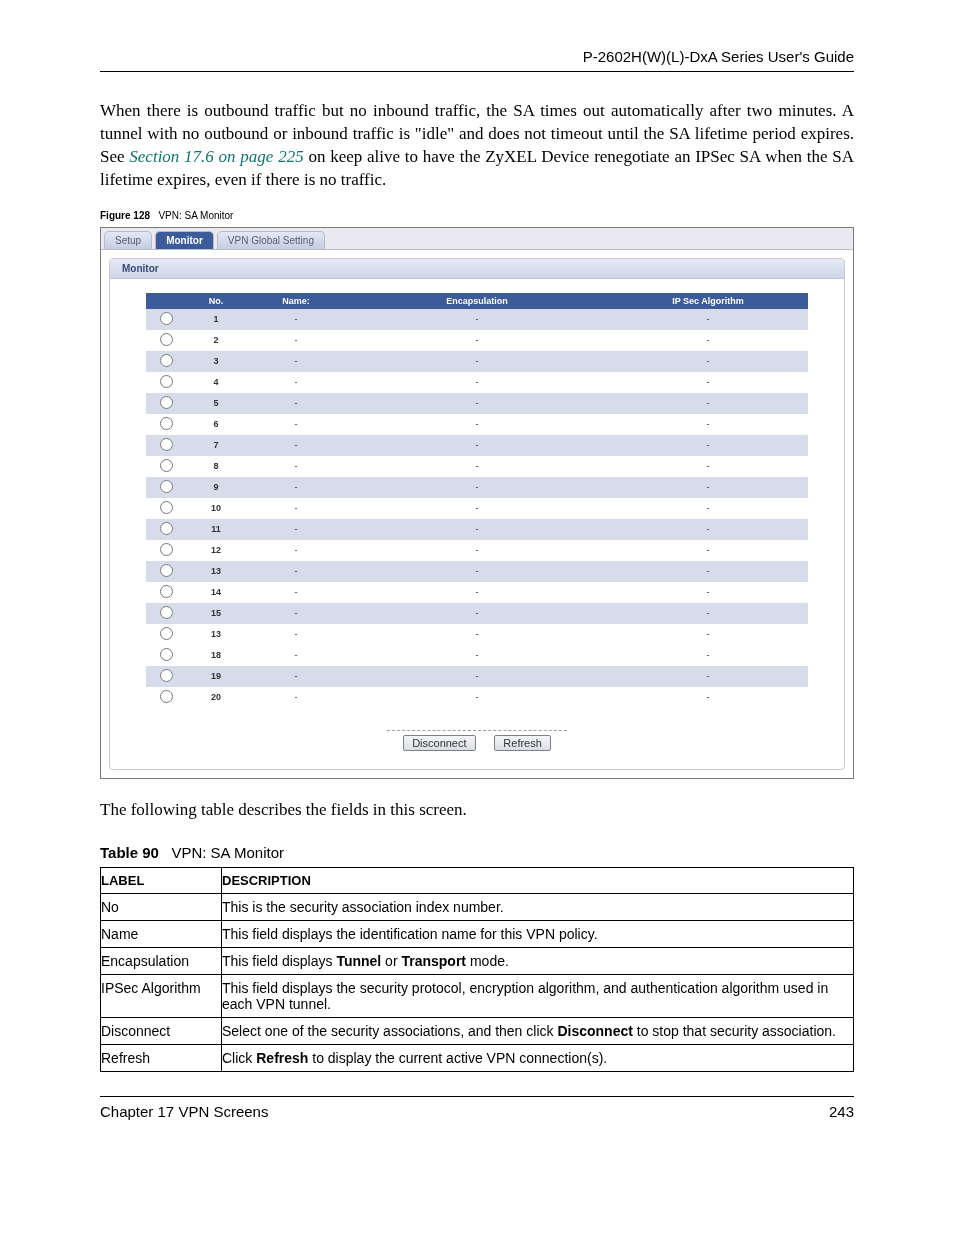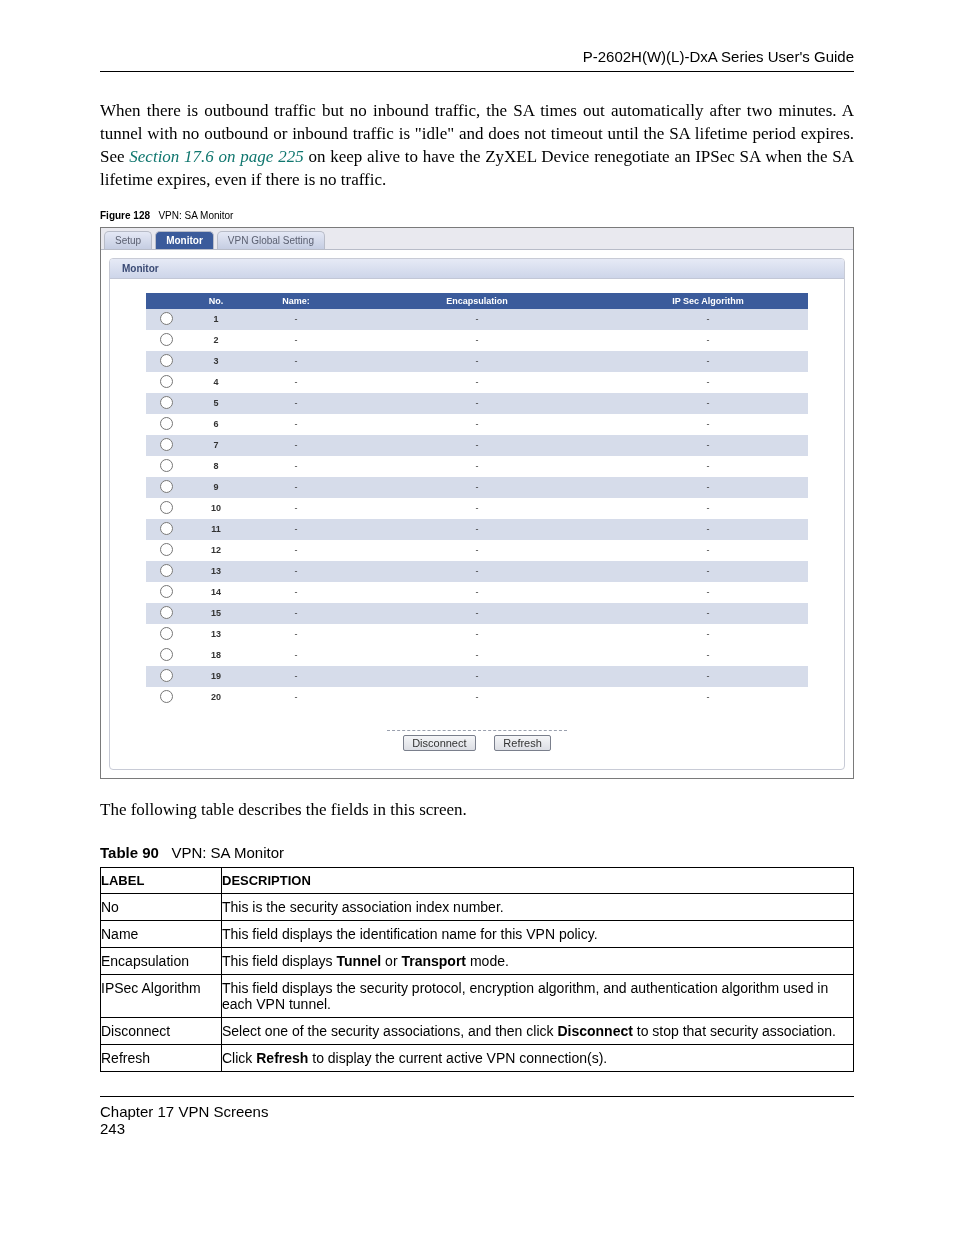--- a/index.html
+++ b/index.html
@@ -29,21 +29,21 @@
   table.grid tr.alt td{background:#d6dcea;}
   table.grid td.radio-cell input{margin:0;}
   .btns{text-align:center;margin-top:22px;}
   .btns .dash-line{border-top:1px dashed #9aa0ae;width:180px;margin:0 auto 4px auto;}
   .btn{font-family:Tahoma,Geneva,sans-serif;font-size:11px;padding:1px 8px;margin:0 8px;border:1px solid #7a7f8c;background:linear-gradient(#f5f6f8,#dcdee4);border-radius:2px;cursor:pointer;display:inline-block;}
   
   table.desc{width:100%;border-collapse:collapse;font-family:Arial,Helvetica,sans-serif;font-size:14px;}
   table.desc th,table.desc td{border:1px solid #000;padding:5px 0;text-align:left;vertical-align:top;}
   table.desc th{font-weight:bold;font-family:Arial,Helvetica,sans-serif;font-size:13px;}
   table.desc td.label{width:120px;}
-  .footer{display:flex;justify-content:space-between;font-family:Arial,Helvetica,sans-serif;font-size:15px;margin-top:4px;flex-direction:column;}
+  .footer{display:flex;justify-content:space-between;font-family:Arial,Helvetica,sans-serif;font-size:15px;margin-top:4px;}
 </style>
 </head>
 <body>
 
 <div class="page">
 
   <div class="header-line">P-2602H(W)(L)-DxA Series User's Guide</div>
   <hr class="rule">
 
   <p class="body-text">

